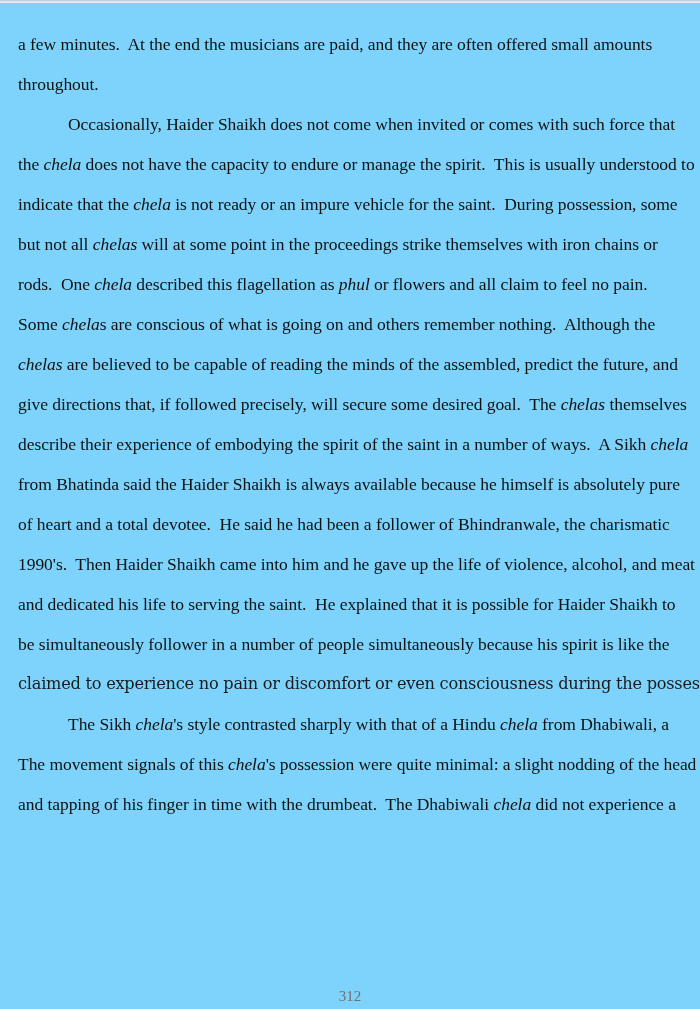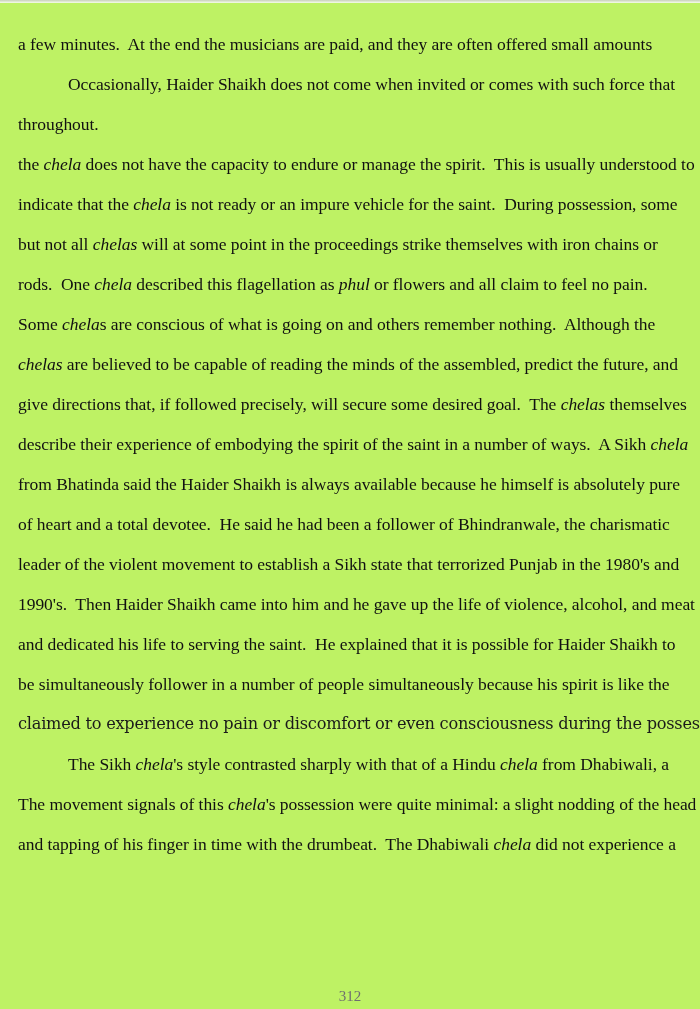--- a/index.html
+++ b/index.html
@@ -6,21 +6,21 @@
   html, body {
     margin: 0;
     padding: 0;
     background: #ffffff;
   }
 
   .page {
     position: relative;
     width: 700px;
     height: 1009px;
-    background: #bef264;
+    background: #7dd3fc;
     overflow: hidden;
     font-family: "Liberation Serif", "DejaVu Serif", serif;
     color: #111111;
     box-sizing: border-box;
   }
 
   
   .scan-edge-top {
     position: absolute;
     top: 0;
@@ -78,33 +78,32 @@
 </style>
 </head>
 <body>
 
 <div class="page">
 
   <div class="scan-edge-top"></div>
 
   <div class="text-body">
       <div class="ln"><span>a few minutes.  At the end the musicians are paid, and they are often offered small amounts</span></div>
+      <div class="ln"><span>throughout.</span></div>
       <div class="ln indent"><span>Occasionally, Haider Shaikh does not come when invited or comes with such force that</span></div>
-      <div class="ln"><span>throughout.</span></div>
       <div class="ln"><span>the </span><span class="it">chela</span><span> does not have the capacity to endure or manage the spirit.  This is usually understood to</span></div>
       <div class="ln"><span>indicate that the </span><span class="it">chela</span><span> is not ready or an impure vehicle for the saint.  During possession, some</span></div>
       <div class="ln"><span>but not all </span><span class="it">chelas</span><span> will at some point in the proceedings strike themselves with iron chains or</span></div>
       <div class="ln"><span>rods.  One </span><span class="it">chela</span><span> described this flagellation as </span><span class="it">phul</span><span> or flowers and all claim to feel no pain.</span></div>
       <div class="ln"><span>Some </span><span class="it">chela</span><span>s are conscious of what is going on and others remember nothing.  Although the</span></div>
       <div class="ln"><span class="it">chelas</span><span> are believed to be capable of reading the minds of the assembled, predict the future, and</span></div>
       <div class="ln"><span>give directions that, if followed precisely, will secure some desired goal.  The </span><span class="it">chelas</span><span> themselves</span></div>
       <div class="ln"><span>describe their experience of embodying the spirit of the saint in a number of ways.  A Sikh </span><span class="it">chela</span></div>
       <div class="ln"><span>from Bhatinda said the Haider Shaikh is always available because he himself is absolutely pure</span></div>
       <div class="ln"><span>of heart and a total devotee.  He said he had been a follower of Bhindranwale, the charismatic</span></div>
-      <div class="ln"><span>leader of the violent movement to establish a Sikh state that terrorized Punjab in the 1980's and</span></div>
       <div class="ln"><span>1990's.  Then Haider Shaikh came into him and he gave up the life of violence, alcohol, and meat</span></div>
       <div class="ln"><span>and dedicated his life to serving the saint.  He explained that it is possible for Haider Shaikh to</span></div>
       <div class="ln"><span>be simultaneously follower in a number of people simultaneously because his spirit is like the</span></div>
       <div class="ln alt-face"><span>claimed to experience no pain or discomfort or even consciousness during the possession.</span></div>
       <div class="ln indent"><span>The Sikh </span><span class="it">chela</span><span>'s style contrasted sharply with that of a Hindu </span><span class="it">chela</span><span> from Dhabiwali, a</span></div>
       <div class="ln"><span>The movement signals of this </span><span class="it">chela</span><span>'s possession were quite minimal: a slight nodding of the head</span></div>
       <div class="ln"><span>and tapping of his finger in time with the drumbeat.  The Dhabiwali </span><span class="it">chela</span><span> did not experience a</span></div>
     </div>
 
   <div class="folio">312</div>

